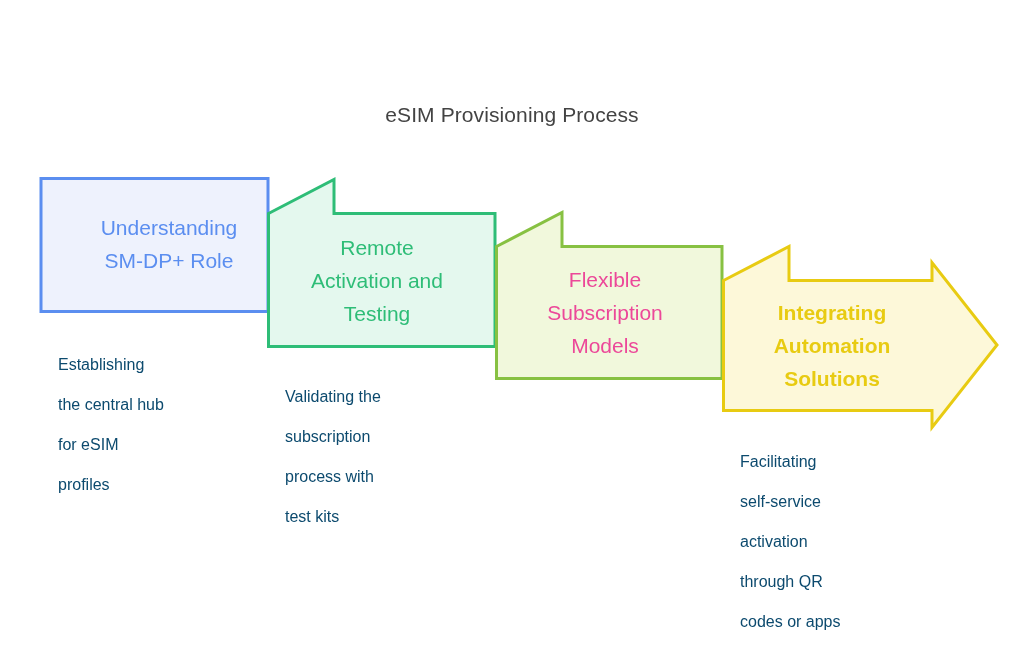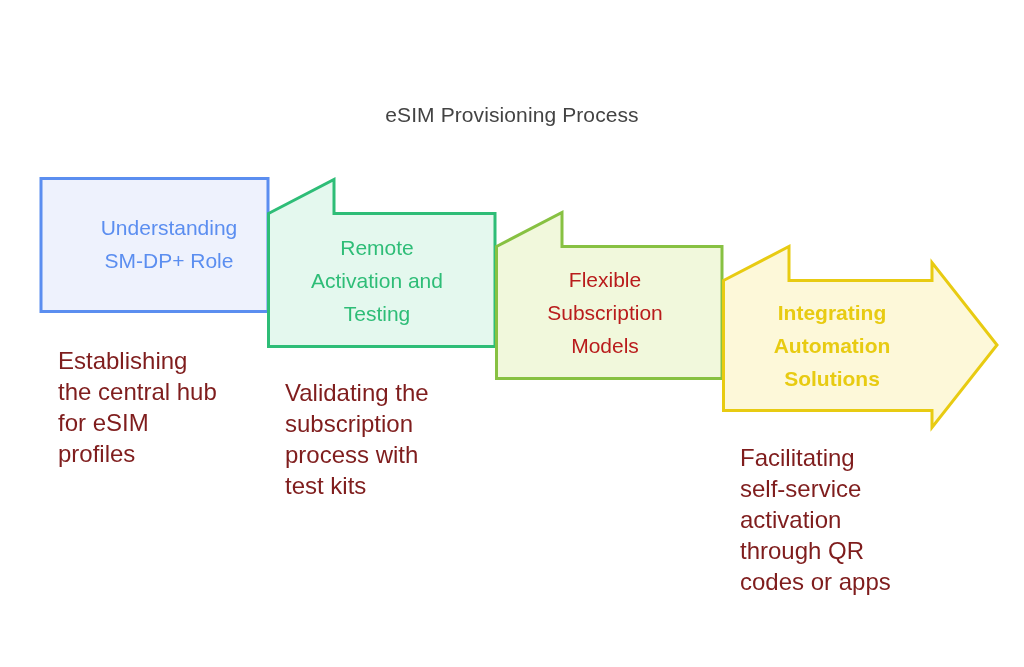--- a/index.html
+++ b/index.html
@@ -44,33 +44,33 @@
   .step-title {
     position: absolute;
     text-align: center;
     font-size: 21px;
     line-height: 33px;
     font-weight: normal;
     white-space: pre-line;
   }
   .step-caption {
     position: absolute;
-    font-size: 24px;
-    line-height: 31px;
-    color: #7f1d1d;
+    font-size: 16px;
+    line-height: 40px;
+    color: #0c4a6e;
     white-space: pre-line;
   }
   
   #step-title-0 { left: 42px;  top: 211px; width: 216px; color: #5b8ef0; padding-left: 19px; }
   #step-cap-0   { left: 58px;  top: 345px; width: 196px; }
   
   #step-title-1 { left: 269px; top: 231px; width: 216px; color: #2ebd77; }
   #step-cap-1   { left: 285px; top: 377px; width: 196px; }
   
-  #step-title-2 { left: 497px; top: 263px; width: 216px; color: #b91c1c; }
+  #step-title-2 { left: 497px; top: 263px; width: 216px; color: #ec4899; }
   #step-cap-2   { left: 513px; top: 410px; width: 196px; }
   
   #step-title-3 { left: 724px; top: 296px; width: 216px; color: #e8cb12; font-weight: bold; }
   #step-cap-3   { left: 740px; top: 442px; width: 196px; }
 </style>
 </head>
 <body>
 
 <div id="diagram-root">
 

